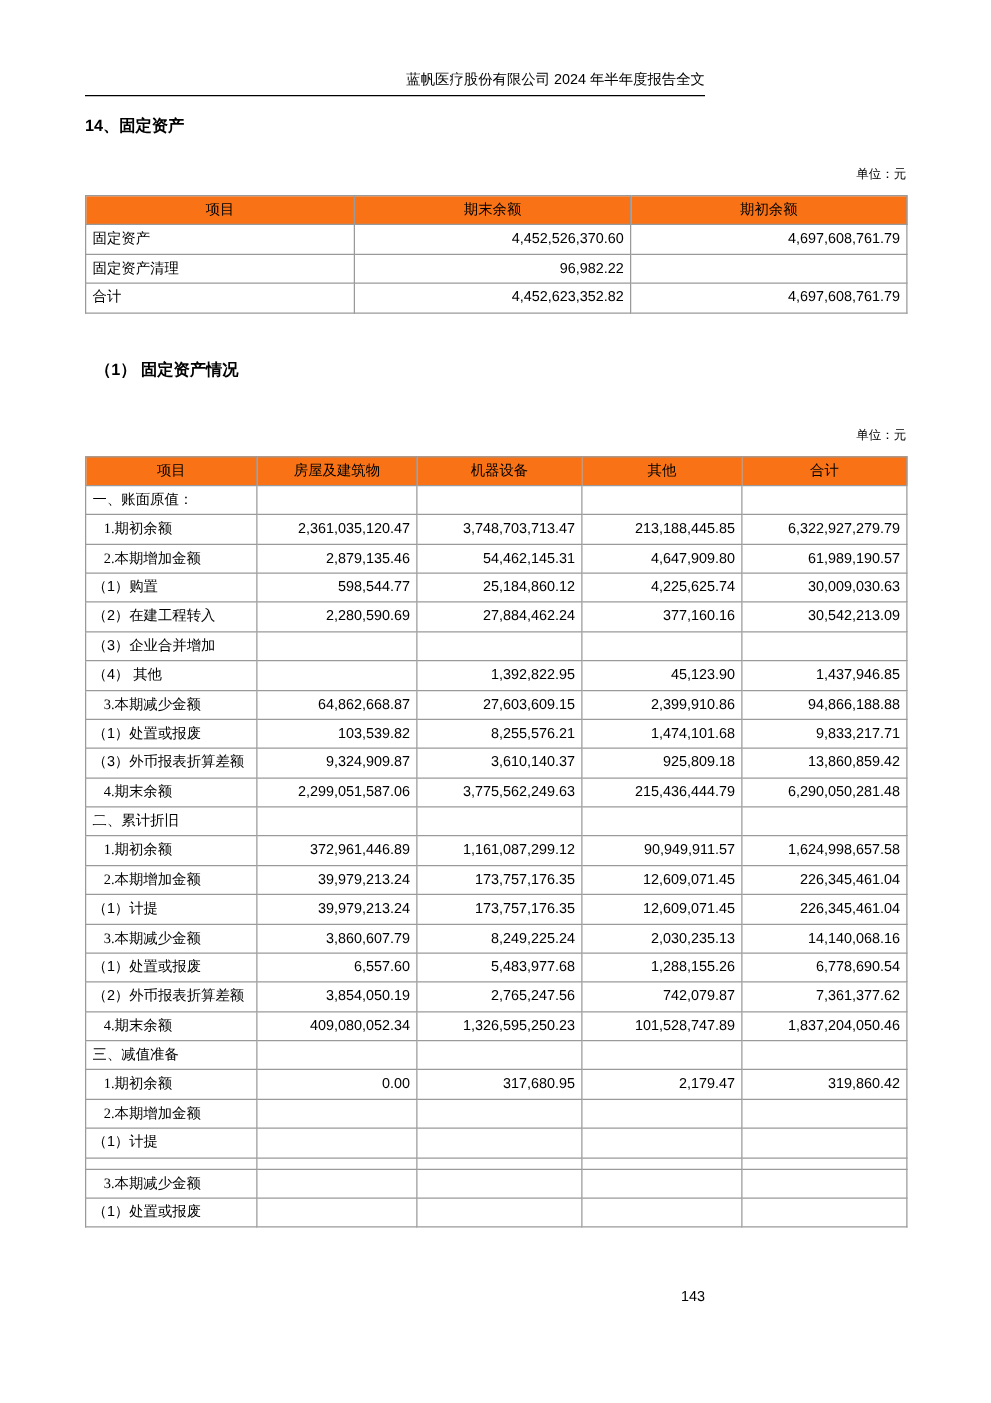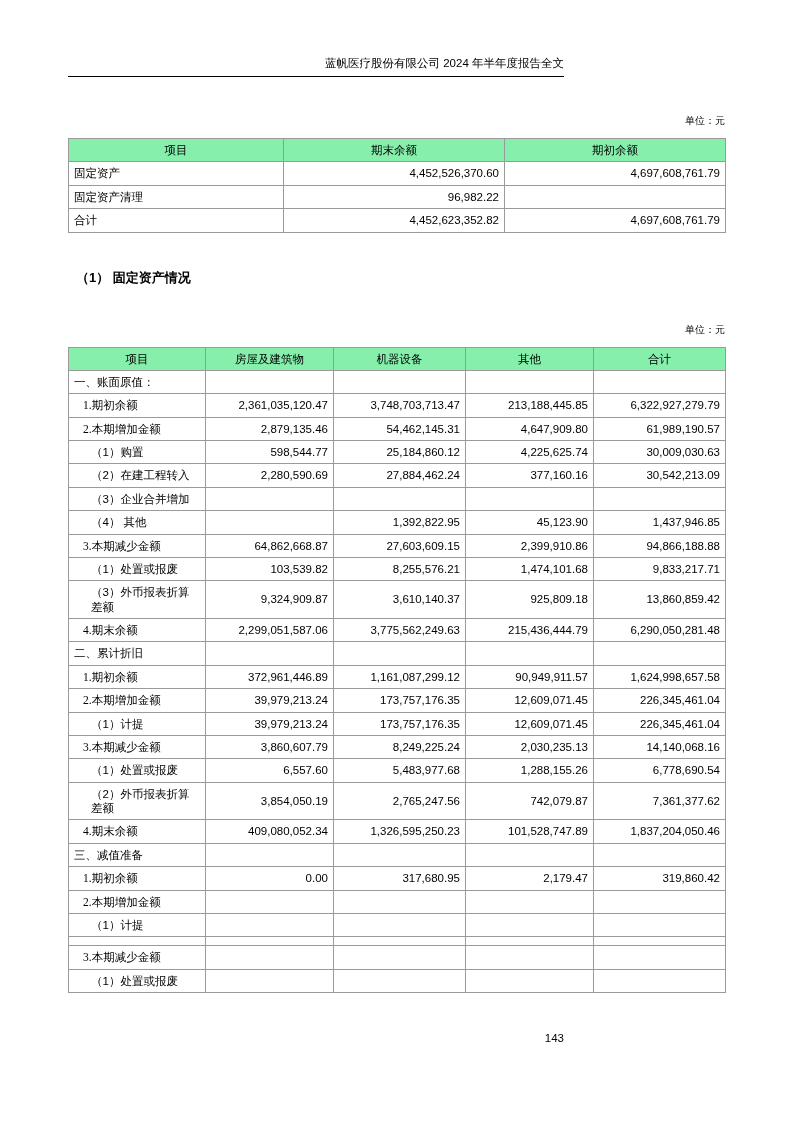--- a/index.html
+++ b/index.html
@@ -57,32 +57,32 @@
     table-layout: fixed;
   }
   table td, table th {
     border: 1px solid #9a9a9a;
     padding: 4px 5px;
     font-weight: normal;
     vertical-align: middle;
     line-height: 1.25;
   }
   .hdr td {
-    background: #86efac;
+    background: #f97316;
     text-align: center;
   }
   .num {
     text-align: right;
     white-space: nowrap;
   }
   .lbl {
     text-align: left;
   }
   .lbl.indent1 { padding-left: 14px; font-family: Liberation Serif, serif; }
-  .lbl.indent2 { padding-left: 22px; }
+  .lbl.indent2 { }
   .sub-title {
     font-size: 13px;
     font-weight: bold;
     margin: 8px;
   }
   .spacer-22 { height: 22px; }
   .spacer-10 { height: 10px; }
   .spacer-28 { height: 28px; }
   .page-number {
     position: absolute;
@@ -104,20 +104,21 @@
 </style>
 </head>
 <body>
 
 <div class="page">
 
   <div class="header">蓝帆医疗股份有限公司 2024 年半年度报告全文</div>
 
   <div class="content">
 
+    <h2 class="section-title">14、固定资产</h2>
 
     <div class="spacer-22"></div>
 
     <div class="unit-line">单位：元</div>
 
     <div class="spacer-10"></div>
 
     <table class="t1">
       <colgroup>
           <col class="c1">

